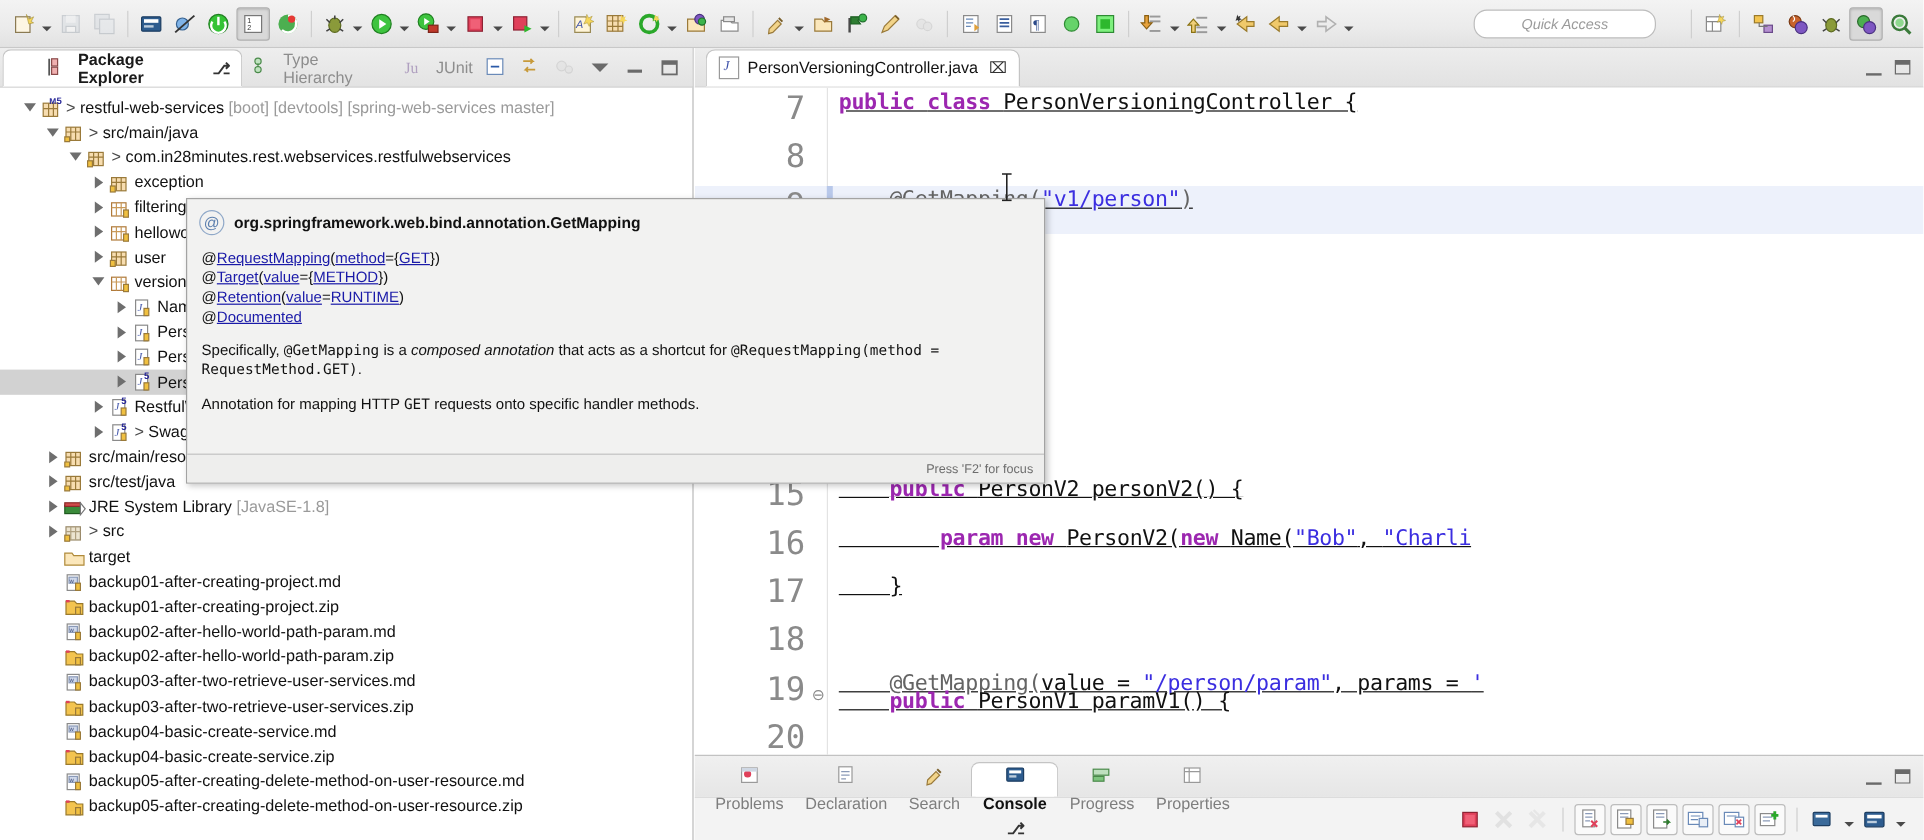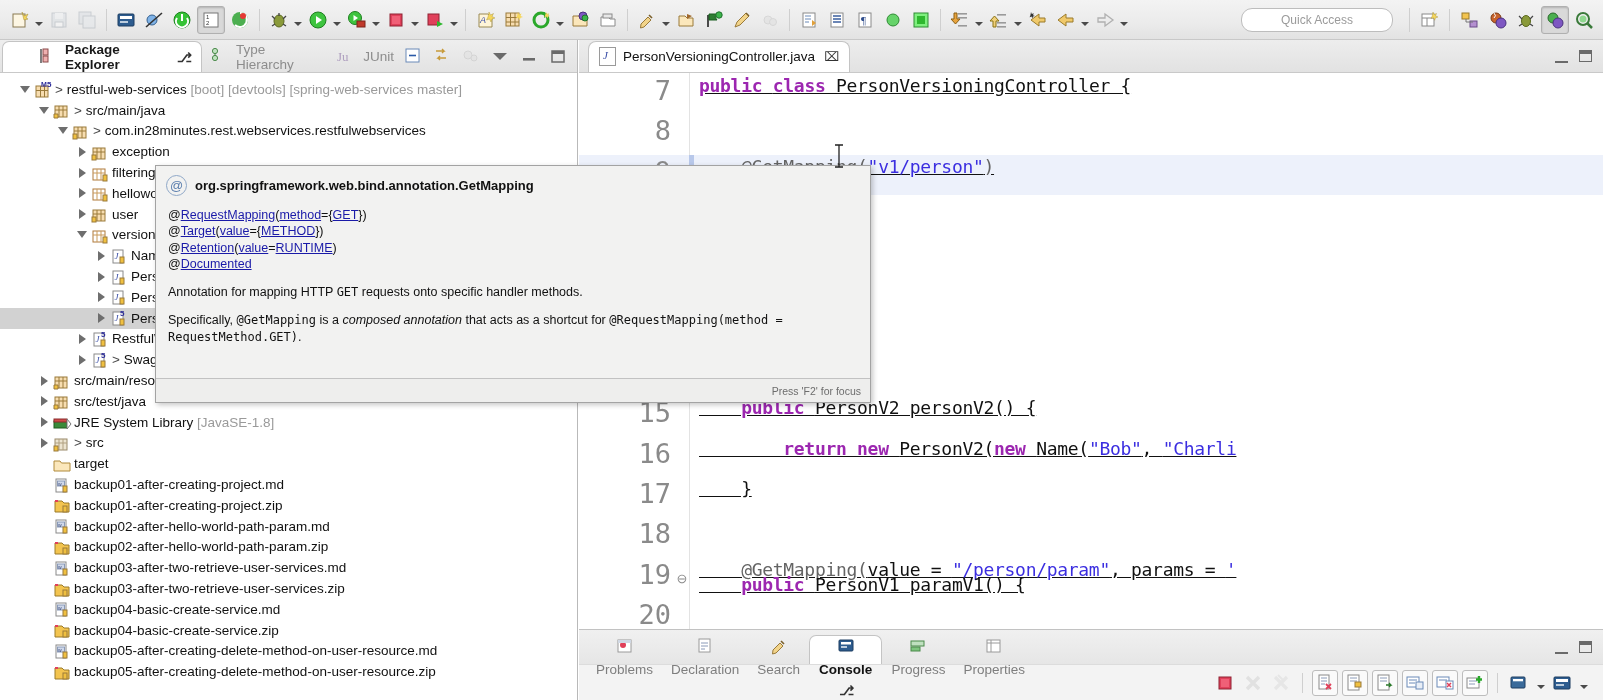--- a/index.html
+++ b/index.html
@@ -30,21 +30,22 @@
   }
   .tb-arrow::after{
     content:"";width:0;height:0;border-left:4px solid transparent;border-right:4px solid transparent;
     border-top:4px solid #4a4a4a;
   }
   .tb-sep{width:1px;height:22px;background:#cfcfcf;margin:0 5px;}
   .tb-spacer{flex:1;}
   .quick-access{
     width:150px;height:22px;border:1px solid #bdbdbd;border-radius:11px;background:#fff;
     color:#9b9b9b;font-size:12px;display:flex;align-items:center;justify-content:center;
-    margin-right:10px;
+    margin-right:23px;
+    font-style:italic;
   }
   .persp-sep{width:1px;height:24px;background:#cfcfcf;margin:0 6px;}
 
   
   .ico{width:20px;height:20px;position:relative;display:block;}
   .ico.dim{opacity:.35;}
 
   
   .left-panel{
     position:absolute;left:0;top:40px;width:578px;height:660px;
@@ -957,21 +958,21 @@
         <div class="ln" style="top: 203.5px;">12</div>
         <div class="code" style="top: 203.5px;"><span>    }</span></div>
         <div class="ln" style="top: 243.8px;">13</div>
         <div class="code" style="top: 243.8px;"></div>
         <div class="ln" style="top: 284.1px;">14</div>
         <div class="fold" style="top: 296.1px;">⊖</div>
         <div class="code" style="top: 284.1px;"><span class="ann">    @</span></div>
         <div class="ln" style="top: 324.4px;">15</div>
         <div class="code" style="top: 324.4px;"><span class="kw">    public </span><span>PersonV2 personV2() {</span></div>
         <div class="ln" style="top: 364.7px;">16</div>
-        <div class="code" style="top: 364.7px;"><span class="kw">        return new </span><span>PersonV2(</span><span class="kw">new </span><span>Name(</span><span class="str">"Bob"</span><span>, </span><span class="str">"Charli</span></div>
+        <div class="code" style="top: 364.7px;"><span class="kw">        param new </span><span>PersonV2(</span><span class="kw">new </span><span>Name(</span><span class="str">"Bob"</span><span>, </span><span class="str">"Charli</span></div>
         <div class="ln" style="top: 405px;">17</div>
         <div class="code" style="top: 405px;"><span>    }</span></div>
         <div class="ln" style="top: 445.3px;">18</div>
         <div class="code" style="top: 445.3px;"></div>
         <div class="ln" style="top: 485.6px;">19</div>
         <div class="fold" style="top: 497.6px;">⊖</div>
         <div class="code" style="top: 485.6px;"><span class="ann">    @GetMapping(</span><span>value = </span><span class="str">"/person/param"</span><span>, params = </span><span class="str">'</span></div>
         <div class="ln" style="top: 525.9px;">20</div>
         <div class="code" style="top: 501px;"><span class="kw">    public </span><span>PersonV1 paramV1() {</span></div>
         <div class="hl-bar" style="top: 81.6px; height: 201.5px;"></div>
@@ -984,24 +985,24 @@
       <span class="popup-title">org.springframework.web.bind.annotation.GetMapping</span>
     </div>
     <div class="popup-body">
       <div class="popup-annos" id="popup-annos">
           <div><span>@</span><span class="lnk">RequestMapping</span><span>(</span><span class="lnk">method</span><span>={</span><span class="lnk">GET</span><span>})</span></div>
           <div><span>@</span><span class="lnk">Target</span><span>(</span><span class="lnk">value</span><span>={</span><span class="lnk">METHOD</span><span>})</span></div>
           <div><span>@</span><span class="lnk">Retention</span><span>(</span><span class="lnk">value</span><span>=</span><span class="lnk">RUNTIME</span><span>)</span></div>
           <div><span>@</span><span class="lnk">Documented</span></div>
         </div>
       <div class="popup-p">
-        <span>Annotation for mapping HTTP </span><span class="mono">GET</span><span> requests onto specific handler methods.</span>
+        <span>Specifically, </span><span class="mono">@GetMapping</span><span> is a </span><span class="ital">composed annotation</span><span> that acts as a shortcut for </span><span class="mono">@RequestMapping(method = RequestMethod.GET)</span><span>.</span>
       </div>
       <div class="popup-p">
-        <span>Specifically, </span><span class="mono">@GetMapping</span><span> is a </span><span class="ital">composed annotation</span><span> that acts as a shortcut for </span><span class="mono">@RequestMapping(method = RequestMethod.GET)</span><span>.</span>
+        <span>Annotation for mapping HTTP </span><span class="mono">GET</span><span> requests onto specific handler methods.</span>
       </div>
     </div>
     <div class="popup-foot">
       <span>Press 'F2' for focus</span>
     </div>
   </div>
 
   <div class="bottom-panel">
     <div class="bt-tabbar">
       <div id="bottom-tabs" style="display:flex;align-items:flex-end;height:34px;padding-left:8px;">

